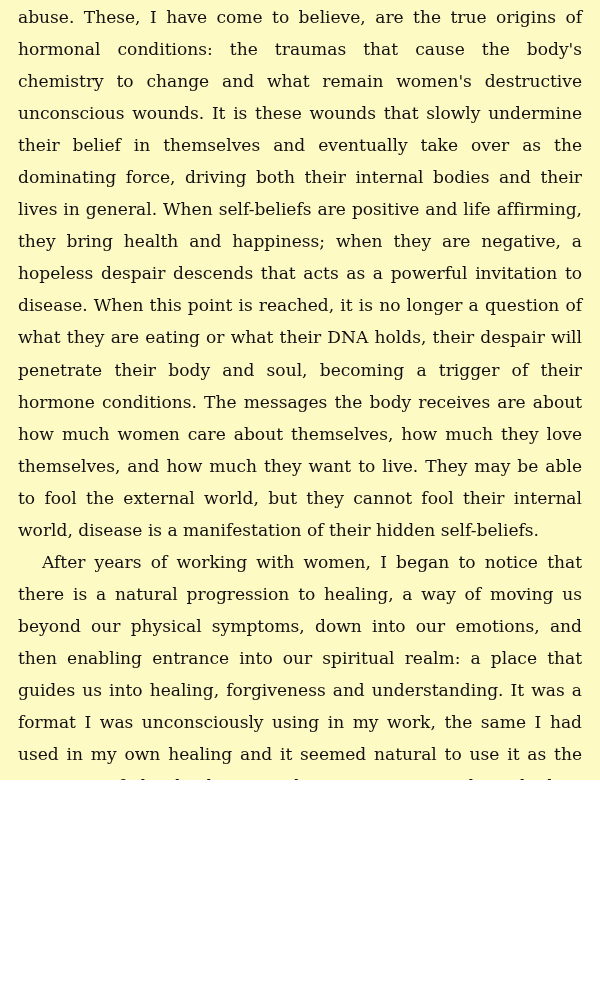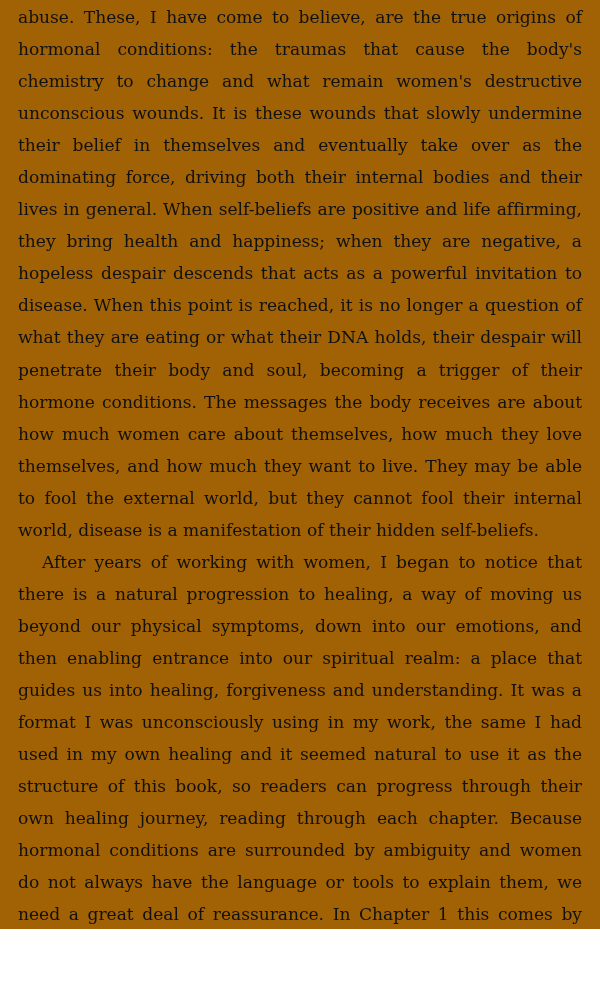--- a/index.html
+++ b/index.html
@@ -5,22 +5,22 @@
 <style>
   html, body {
     margin: 0;
     padding: 0;
     background: #ffffff;
   }
 
   .page {
     position: relative;
     width: 600px;
-    height: 929px;
-    background: #a16207;
+    height: 780px;
+    background: #fef9c3;
     overflow: hidden;
     box-sizing: border-box;
   }
 
   .text-column {
     position: absolute;
     left: 18px;
     top: 1px;
     width: 564px;
     box-sizing: border-box;

